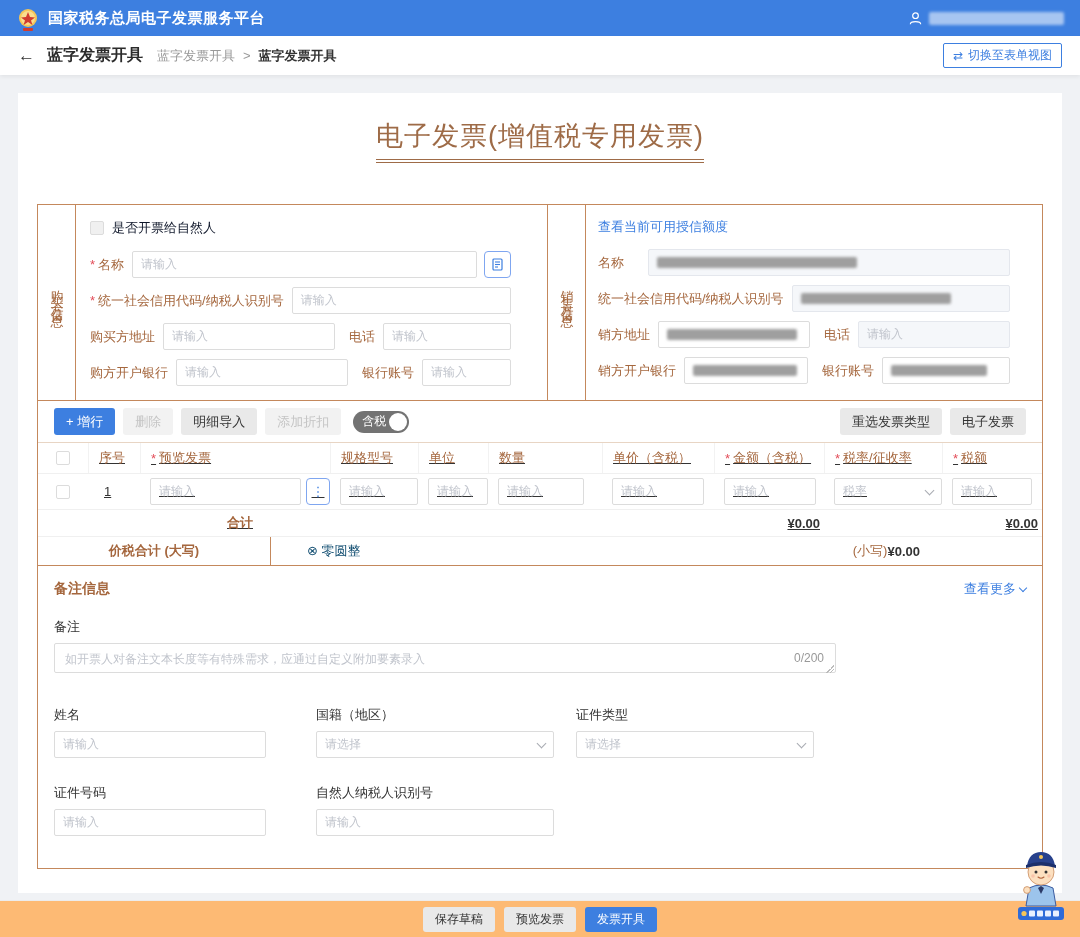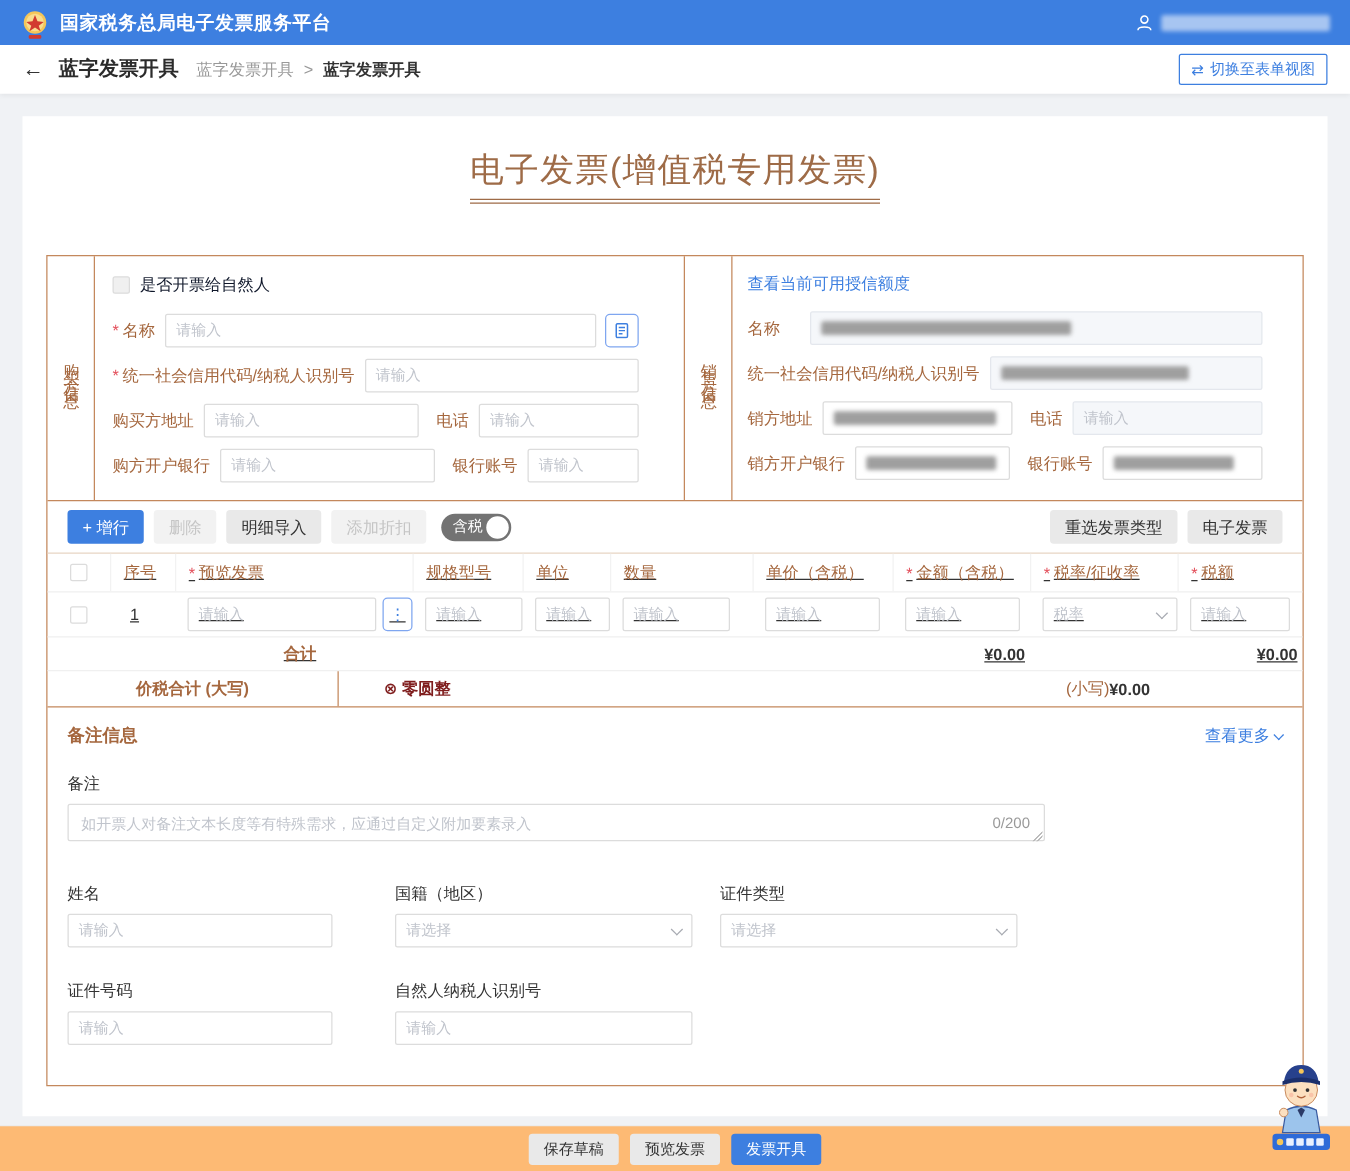--- a/index.html
+++ b/index.html
@@ -108,21 +108,21 @@
   .name-cell { display:flex; gap:5px; align-items:center; }
   .dots-btn { width:24px; height:27px; flex:none; border:1px solid #7FA6F0; border-radius:4px; background:#fff; color:#3D7FE0; display:flex; align-items:center; justify-content:center; font-size:13px; cursor:pointer; }
   .select { justify-content:space-between; cursor:pointer; }
   .chev-dn-grey { width:7px; height:7px; border-left:1px solid #A8ABB2; border-top:1px solid #A8ABB2; transform:rotate(-135deg); margin-top:-3px; }
   .total-row { height:27px; border-bottom:1px solid #F0F0F0; }
   .total-label { color:#A5673E; font-weight:bold; text-align:center; }
   .amt { font-weight:bold; color:#333; text-align:right; padding-right:4px; }
   .words-row { height:29px; border-bottom:1px solid #C4885C; display:flex; align-items:center; }
   .words-left { width:233px; border-right:1px solid #C4885C; height:100%; display:flex; align-items:center; justify-content:center; color:#A5673E; font-weight:bold; }
   .words-body { flex:1; display:flex; align-items:center; }
-  .words-text { margin-left:36px; font-weight:bold; color:#7f1d1d; }
+  .words-text { margin-left:36px; font-weight:normal; color:#0c4a6e; }
   .words-right { margin-left:auto; margin-right:118px; display:flex; align-items:center; }
   .small-label { color:#A5673E; }
   
   .section { padding:14px 16px 0; }
   .section-head { display:flex; align-items:center; }
   .section-title { color:#A5673E; font-weight:bold; font-size:14px; }
   .section-head .link { margin-left:auto; font-size:13px; }
   .remark-label { margin-top:20px; font-size:13px; color:#333; }
   .remark-area { position:relative; margin-top:7px; width:782px; }
   .remark-area textarea {

